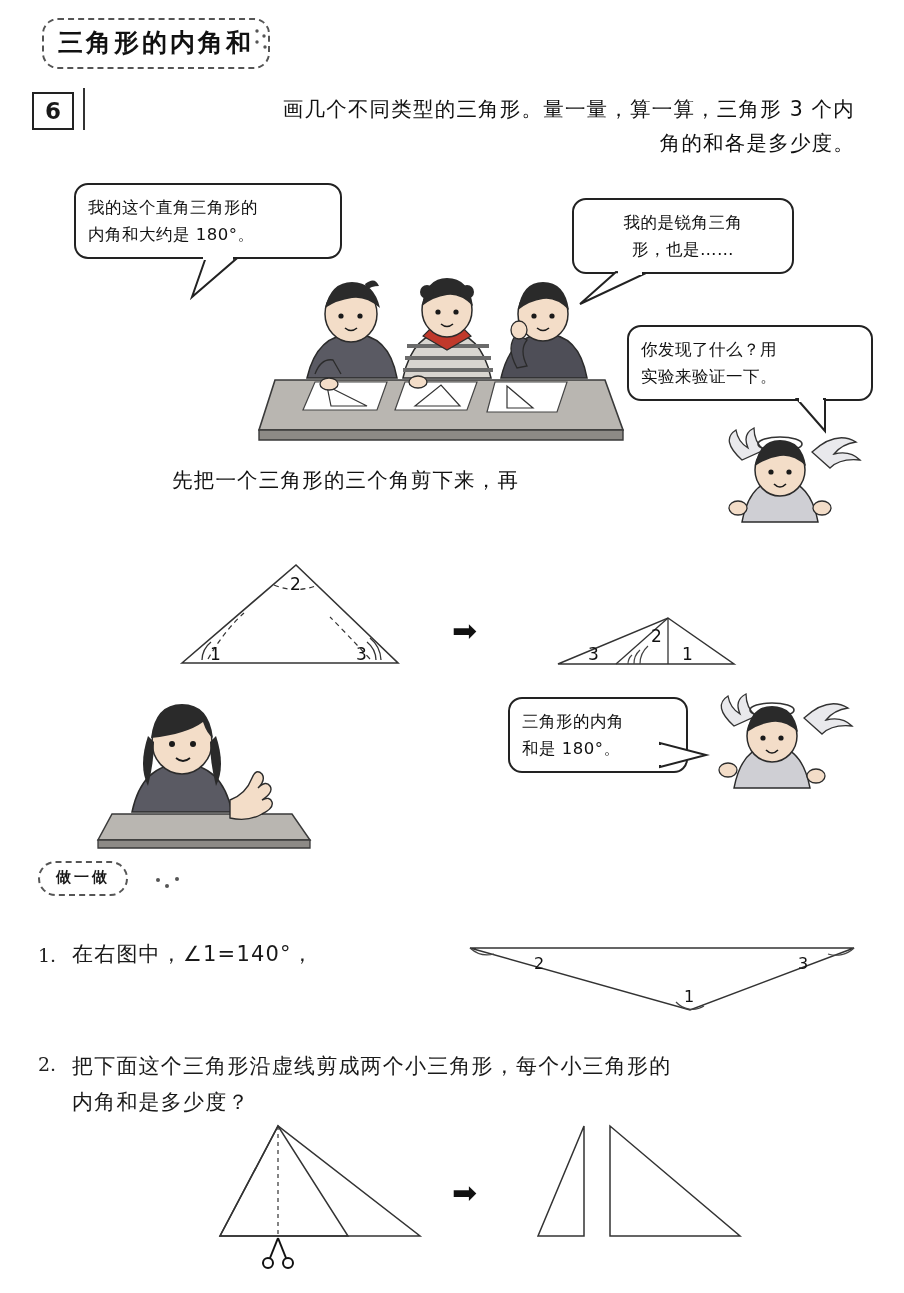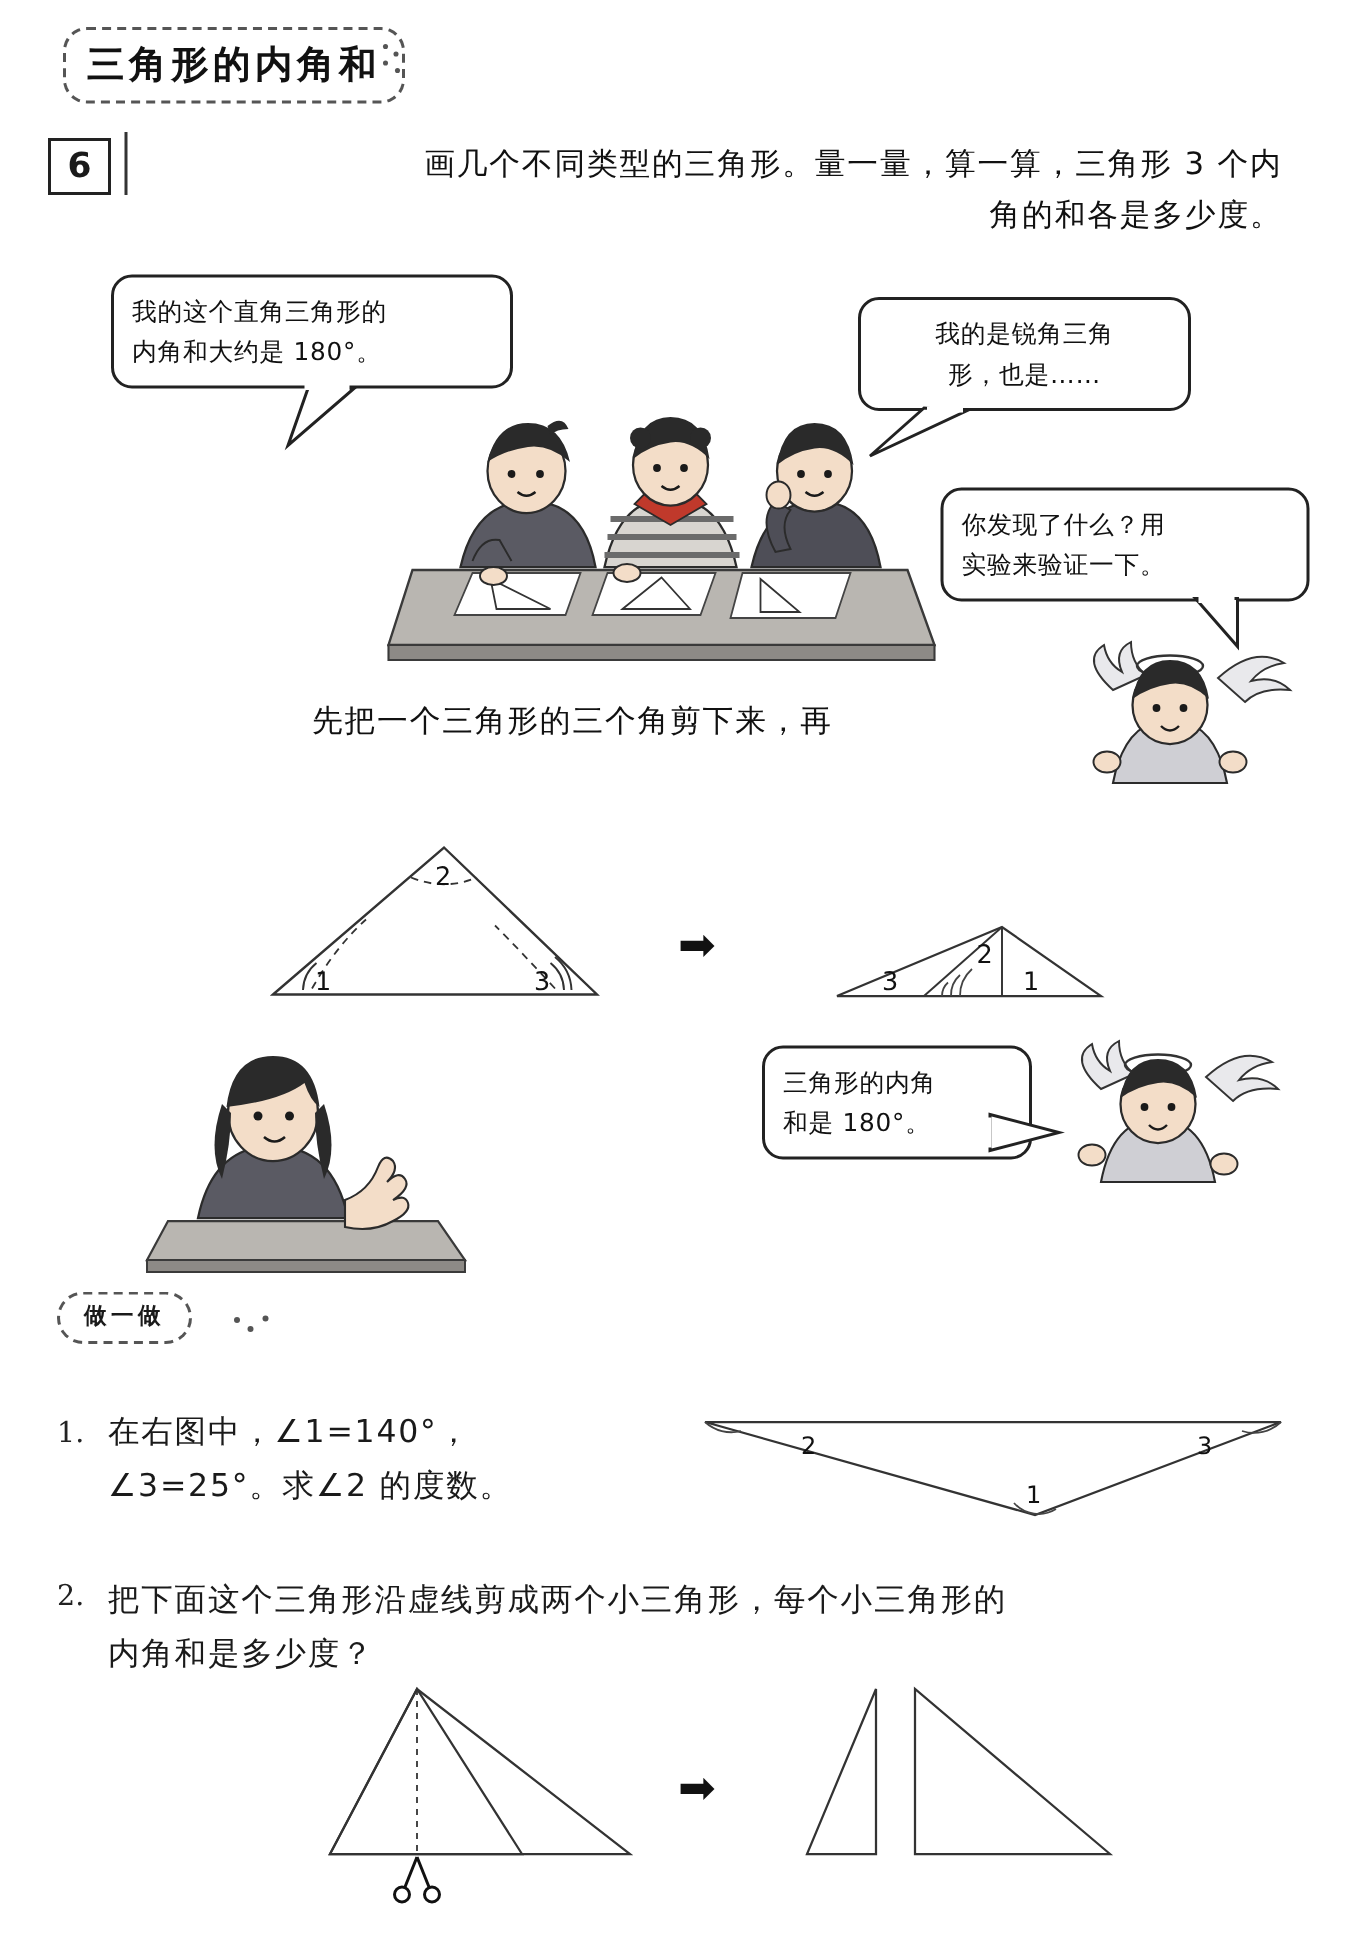--- a/index.html
+++ b/index.html
@@ -81,21 +81,20 @@
     top: 92px;
     width: 750px;
   }
   #prob6-text .l2 { display:block; text-indent: 0; }
 
   #cut-text {
     left: 112px;
     top: 463px;
     width: 700px;
     text-align: left;
-    margin-left: 36px;
   }
   #cut-text .l1 { display:block; margin-left: 60px;}
   #cut-text .l2 { display:block; }
 
   
   .bubble {
     position: absolute;
     border: 2px solid #222;
     border-radius: 14px;
     background: #fff;
@@ -350,21 +349,20 @@
   </div>
   <svg class="fig" style="left:152px; top:868px;" width="40" height="32" viewBox="0 0 40 32">
     <circle cx="6" cy="12" r="2" fill="#555"></circle>
     <circle cx="15" cy="18" r="2" fill="#555"></circle>
     <circle cx="25" cy="11" r="2" fill="#555"></circle>
   </svg>
 
   <div class="li-num" id="q1-num">1.</div>
   <div class="li-text" id="q1-text">
     <span>在右图中，∠1=140°，</span><br>
-    <span>∠3=25°。求∠2 的度数。</span>
   </div>
 
   <svg class="fig" style="left:462px; top:936px;" width="400" height="90" viewBox="0 0 400 90">
     <polygon points="8,12 392,12 228,74" fill="none" stroke="#333" stroke-width="1.5"></polygon>
     <path d="M8 12 a26 26 0 0 0 24 6" stroke="#444" stroke-width="1.2" fill="none"></path>
     <path d="M392 12 a26 26 0 0 1 -26 6" stroke="#444" stroke-width="1.2" fill="none"></path>
     <path d="M214 66 a22 22 0 0 0 28 4" stroke="#444" stroke-width="1.2" fill="none"></path>
     <text x="72" y="33" font-size="16" fill="#111">2</text>
     <text x="336" y="33" font-size="16" fill="#111">3</text>
     <text x="222" y="66" font-size="16" fill="#111">1</text>

